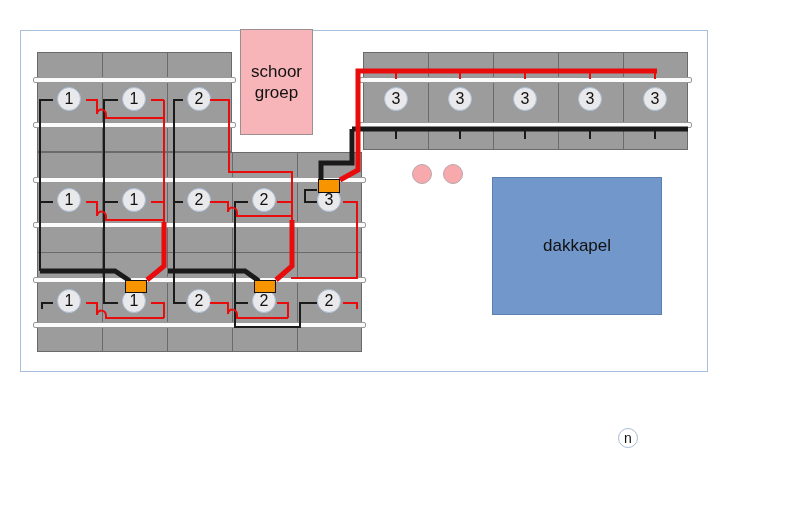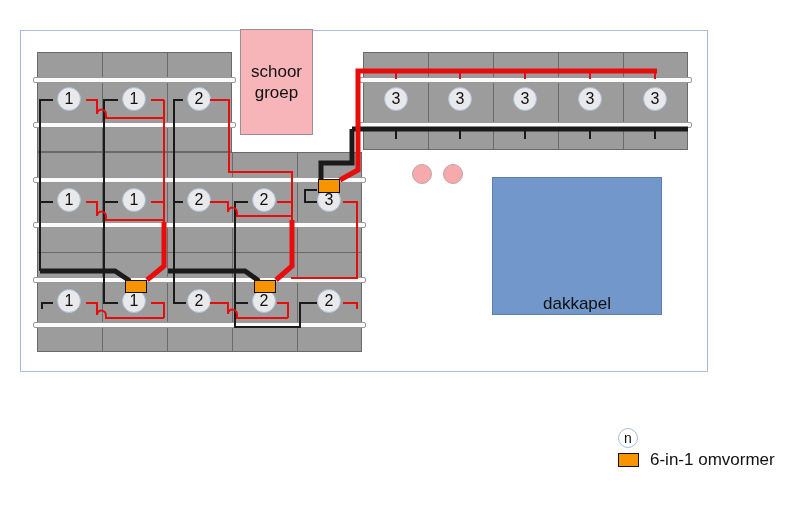--- a/index.html
+++ b/index.html
@@ -30,21 +30,21 @@
   .wb{stroke:var(--wire-black);stroke-width:2;fill:none;}
   .WB{stroke:var(--wire-black);stroke-width:5;fill:none;}
   .wr{stroke:var(--wire-red);stroke-width:2;fill:none;}
   .WR{stroke:var(--wire-red);stroke-width:5;fill:none;}
   .inv{position:absolute;box-sizing:border-box;background:var(--inverter-orange);border:1.5px solid #111;z-index:6;}
   .chimney{position:absolute;left:240px;top:29px;width:73px;height:106px;box-sizing:border-box;
     background:var(--chimney-pink);border:1px solid var(--chimney-border);
     display:flex;flex-direction:column;align-items:center;justify-content:center;font-size:17px;line-height:21px;z-index:2;}
   .dormer{position:absolute;left:492px;top:177px;width:170px;height:138px;box-sizing:border-box;
     background:var(--dormer-blue);border:1px solid var(--dormer-border);
-    display:flex;align-items:flex-end;justify-content:center;font-size:17px;z-index:2;}
+    display:flex;align-items:center;justify-content:center;font-size:17px;z-index:2;}
   .vent{position:absolute;width:20px;height:20px;box-sizing:border-box;border-radius:50%;
     background:var(--vent-pink);border:1px solid var(--vent-border);z-index:2;}
   .legend{position:absolute;left:606px;top:427px;z-index:7;}
   .legend-row{display:flex;align-items:center;height:22px;}
   .legend-icon-cell{width:44px;display:flex;align-items:center;justify-content:center;flex:0 0 44px;}
   .legend-label{font-size:17px;white-space:nowrap;}
   .legend-circle{width:20px;height:20px;box-sizing:border-box;border-radius:50%;background:#fff;
     border:1.5px solid var(--label-circle-border);display:flex;align-items:center;justify-content:center;font-size:14px;line-height:1;}
   .legend-rail{width:28px;height:7px;box-sizing:border-box;background:var(--rail-fill);border:1px solid #8a8a8a;border-radius:2px;}
   .legend-inv{width:21px;height:14px;box-sizing:border-box;background:var(--inverter-orange);border:1.5px solid #111;}
@@ -144,21 +144,15 @@
   <div class="inv" style="left:318px;top:179px;width:22px;height:14px;"></div>
 
   <div class="legend">
     <div class="legend-row">
       <div class="legend-icon-cell">
         <div class="legend-circle">
           <span>n</span>
         </div>
       </div>
     </div>
-    <div class="legend-row">
-      <div class="legend-icon-cell">
-        <div class="legend-inv"></div>
-      </div>
-      <div class="legend-label">6-in-1 omvormer</div>
-    </div>
   </div>
 
 </div>
 
 </body></html>

